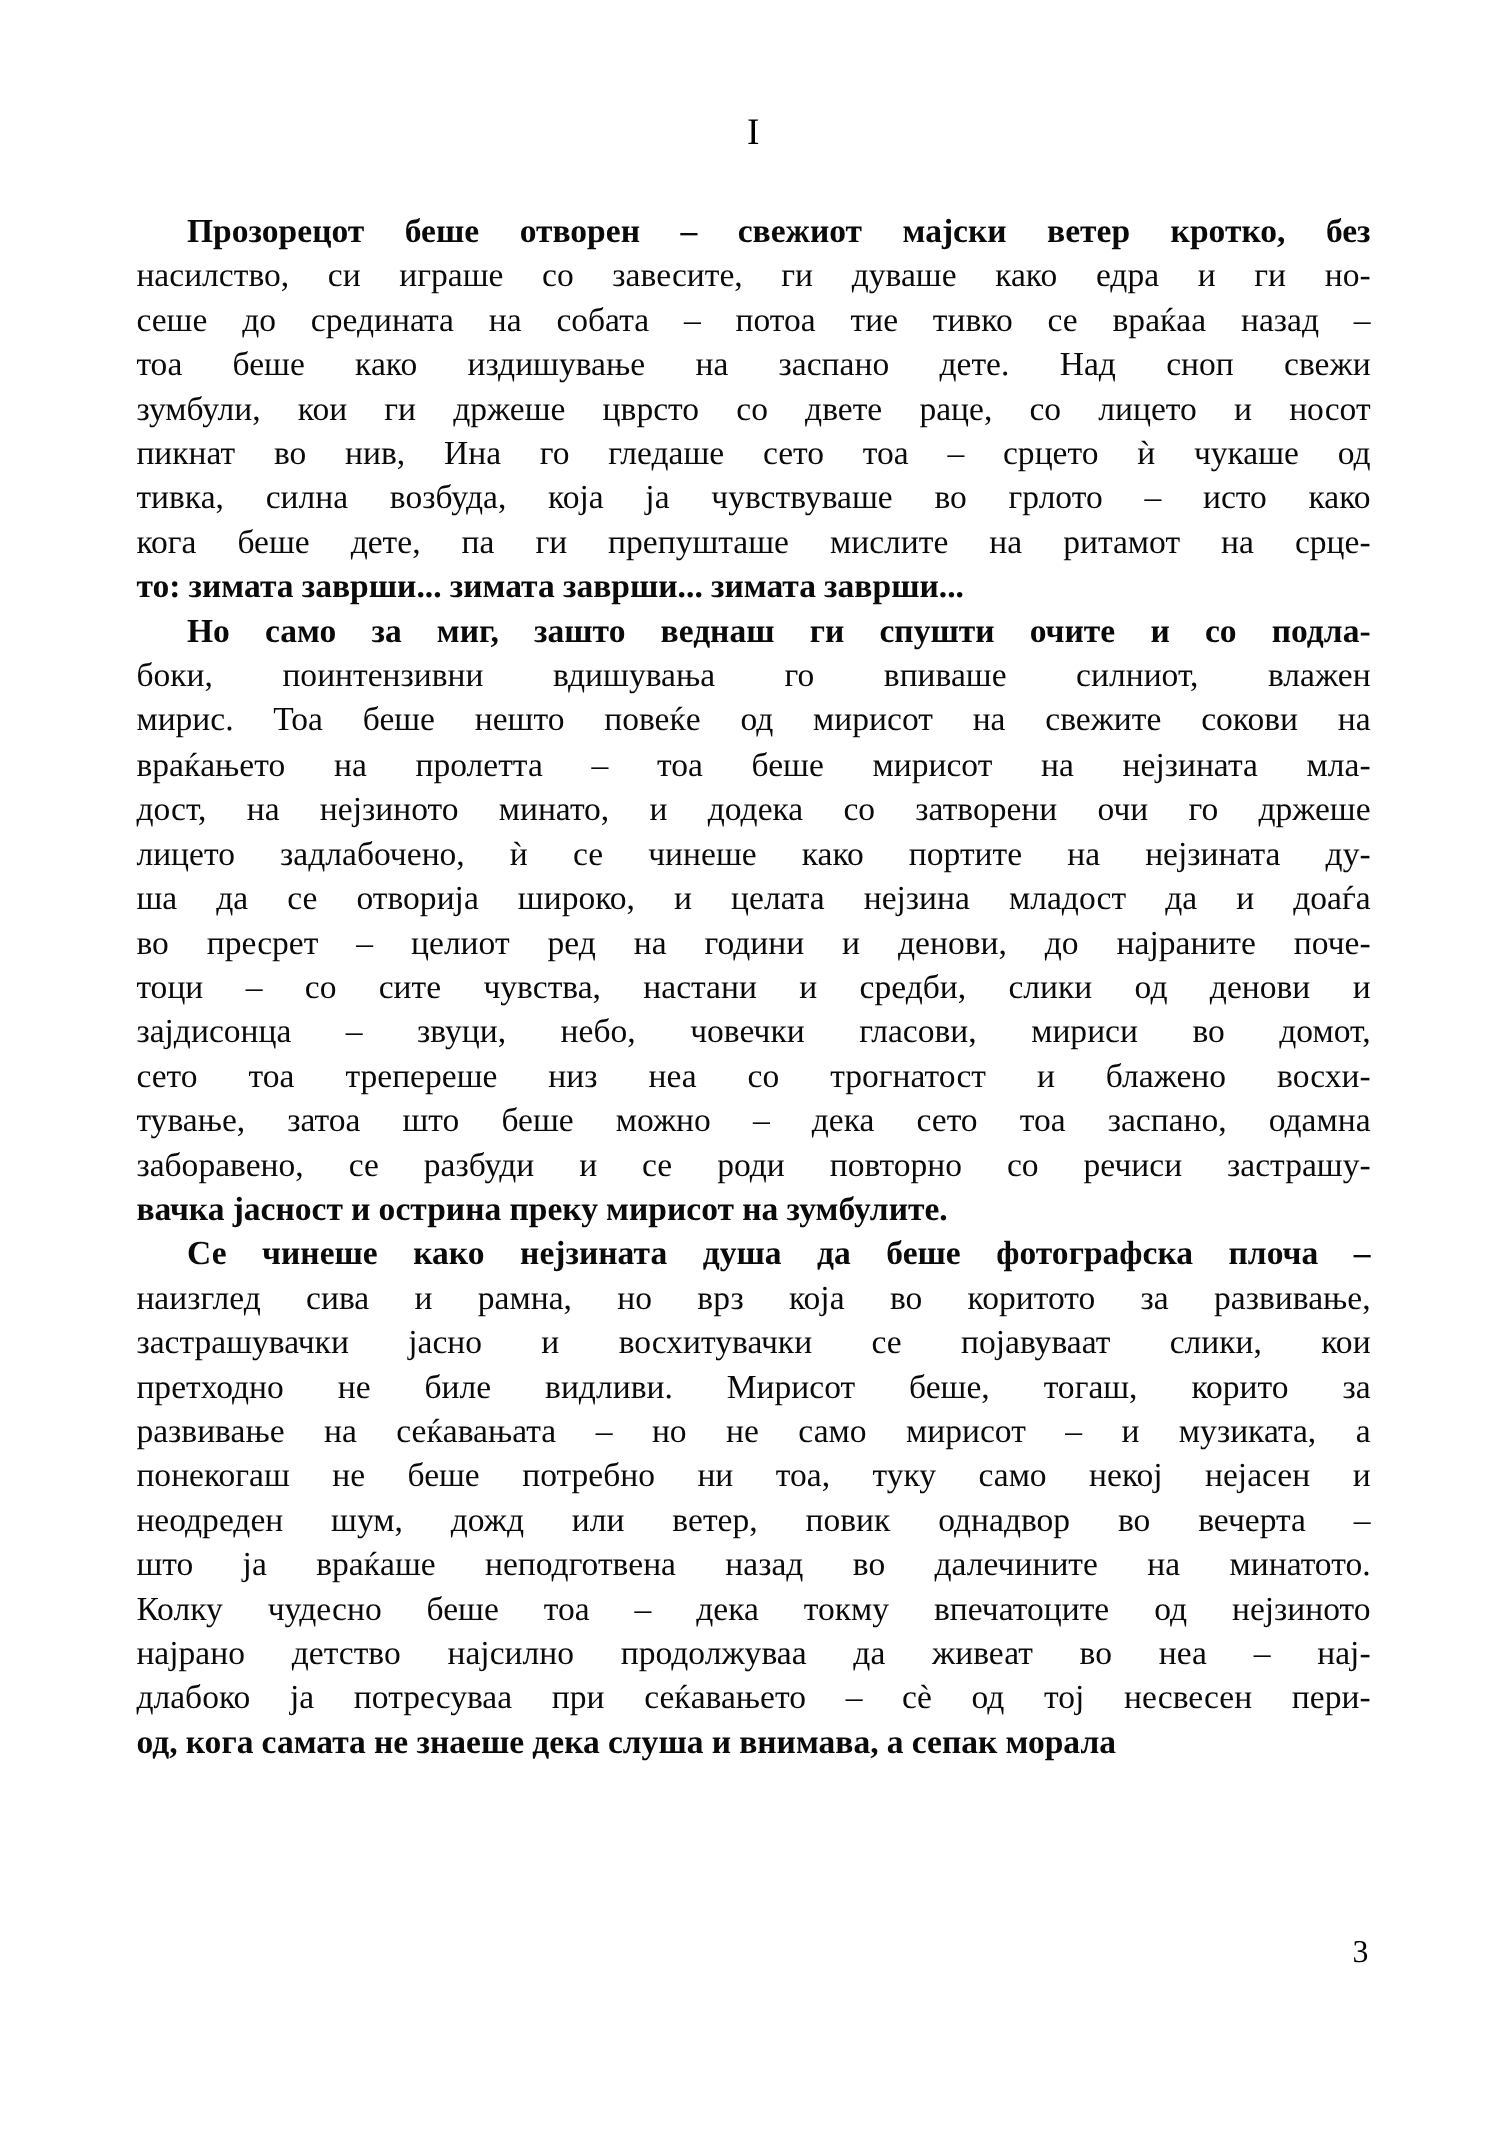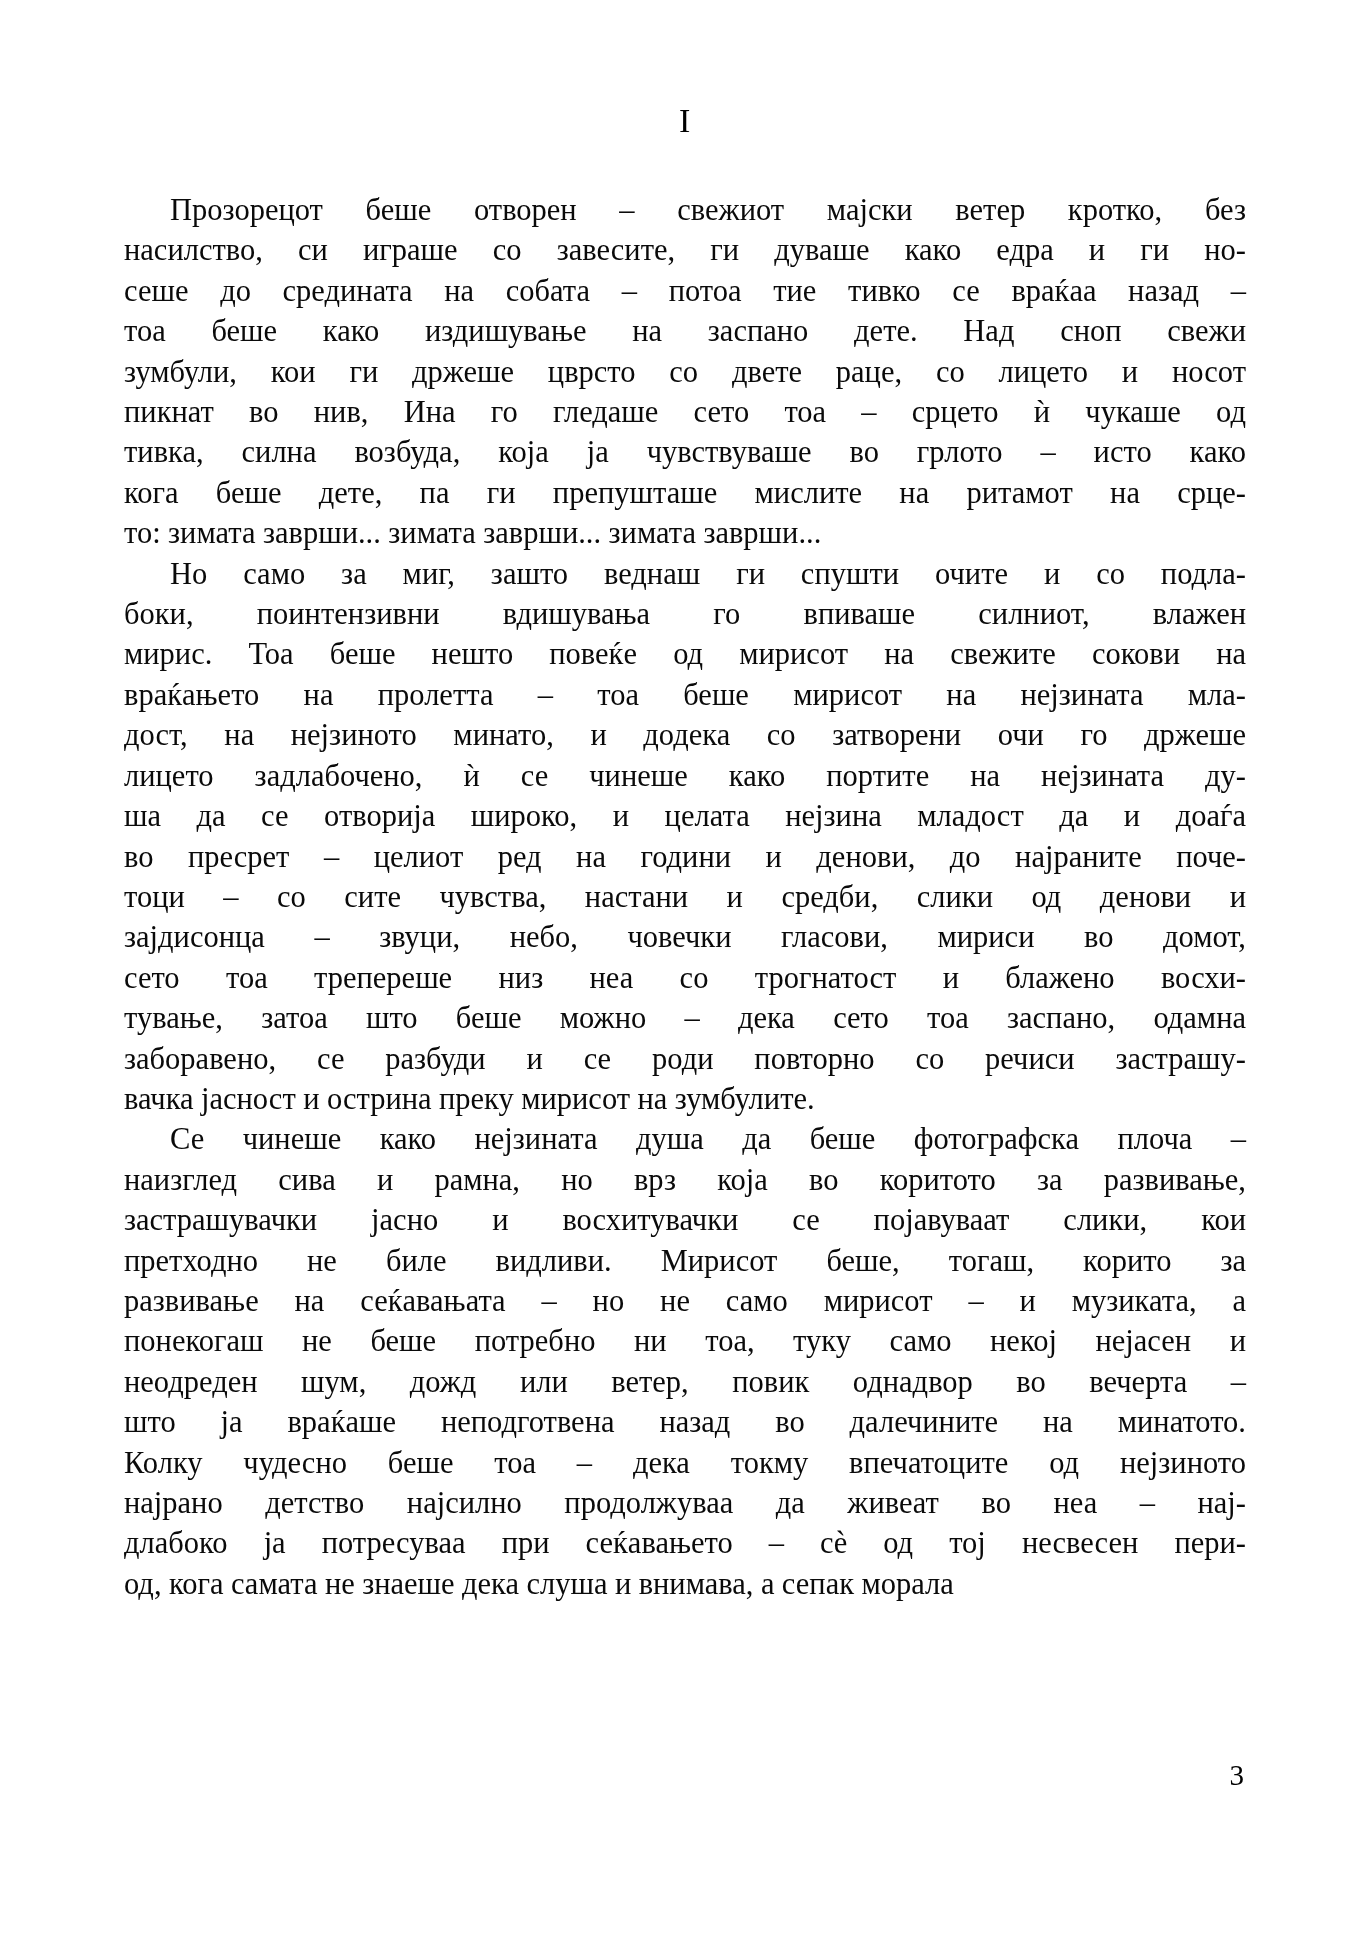--- a/index.html
+++ b/index.html
@@ -55,23 +55,25 @@
 
   
   .ln {
     display: block;
     text-align: justify;
     text-align-last: justify;
     white-space: nowrap;
   }
   .ln.last {
     text-align-last: left;
+    font-weight: bold;
   }
   .ln.indent {
     text-indent: 46px;
+    font-weight: bold;
   }
 
   .page-number {
     position: absolute;
     right: 124px;
     bottom: 160px;
     font-family: "Liberation Serif", "DejaVu Serif", serif;
     font-size: 29px;
     color: #000000;
   }

